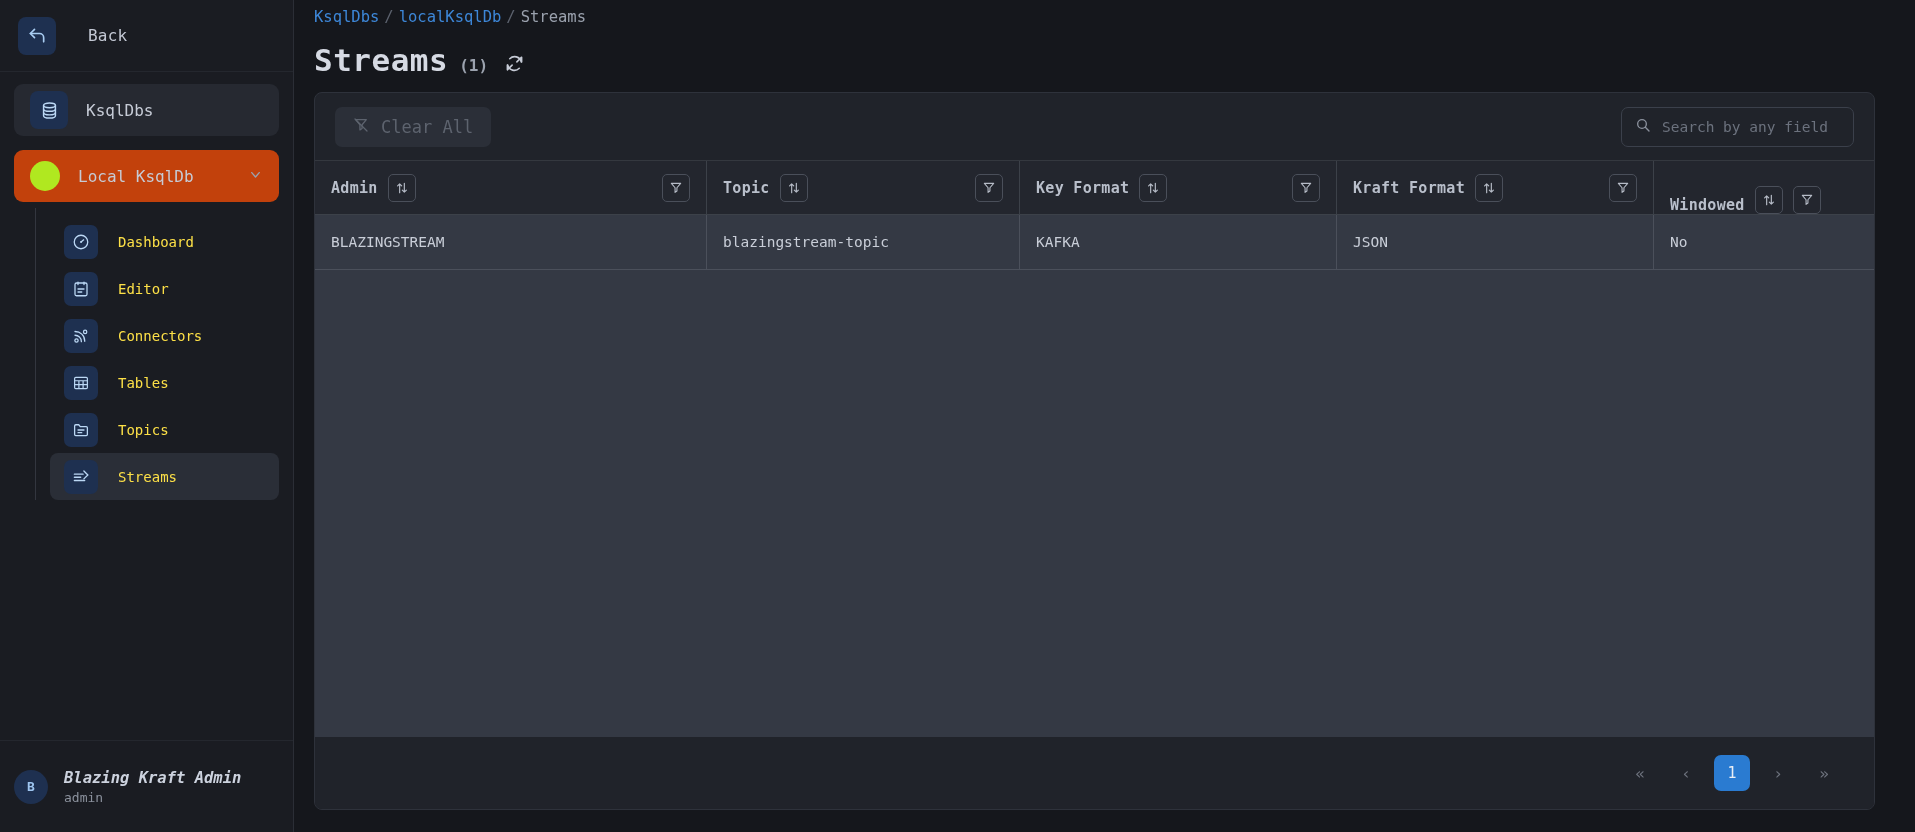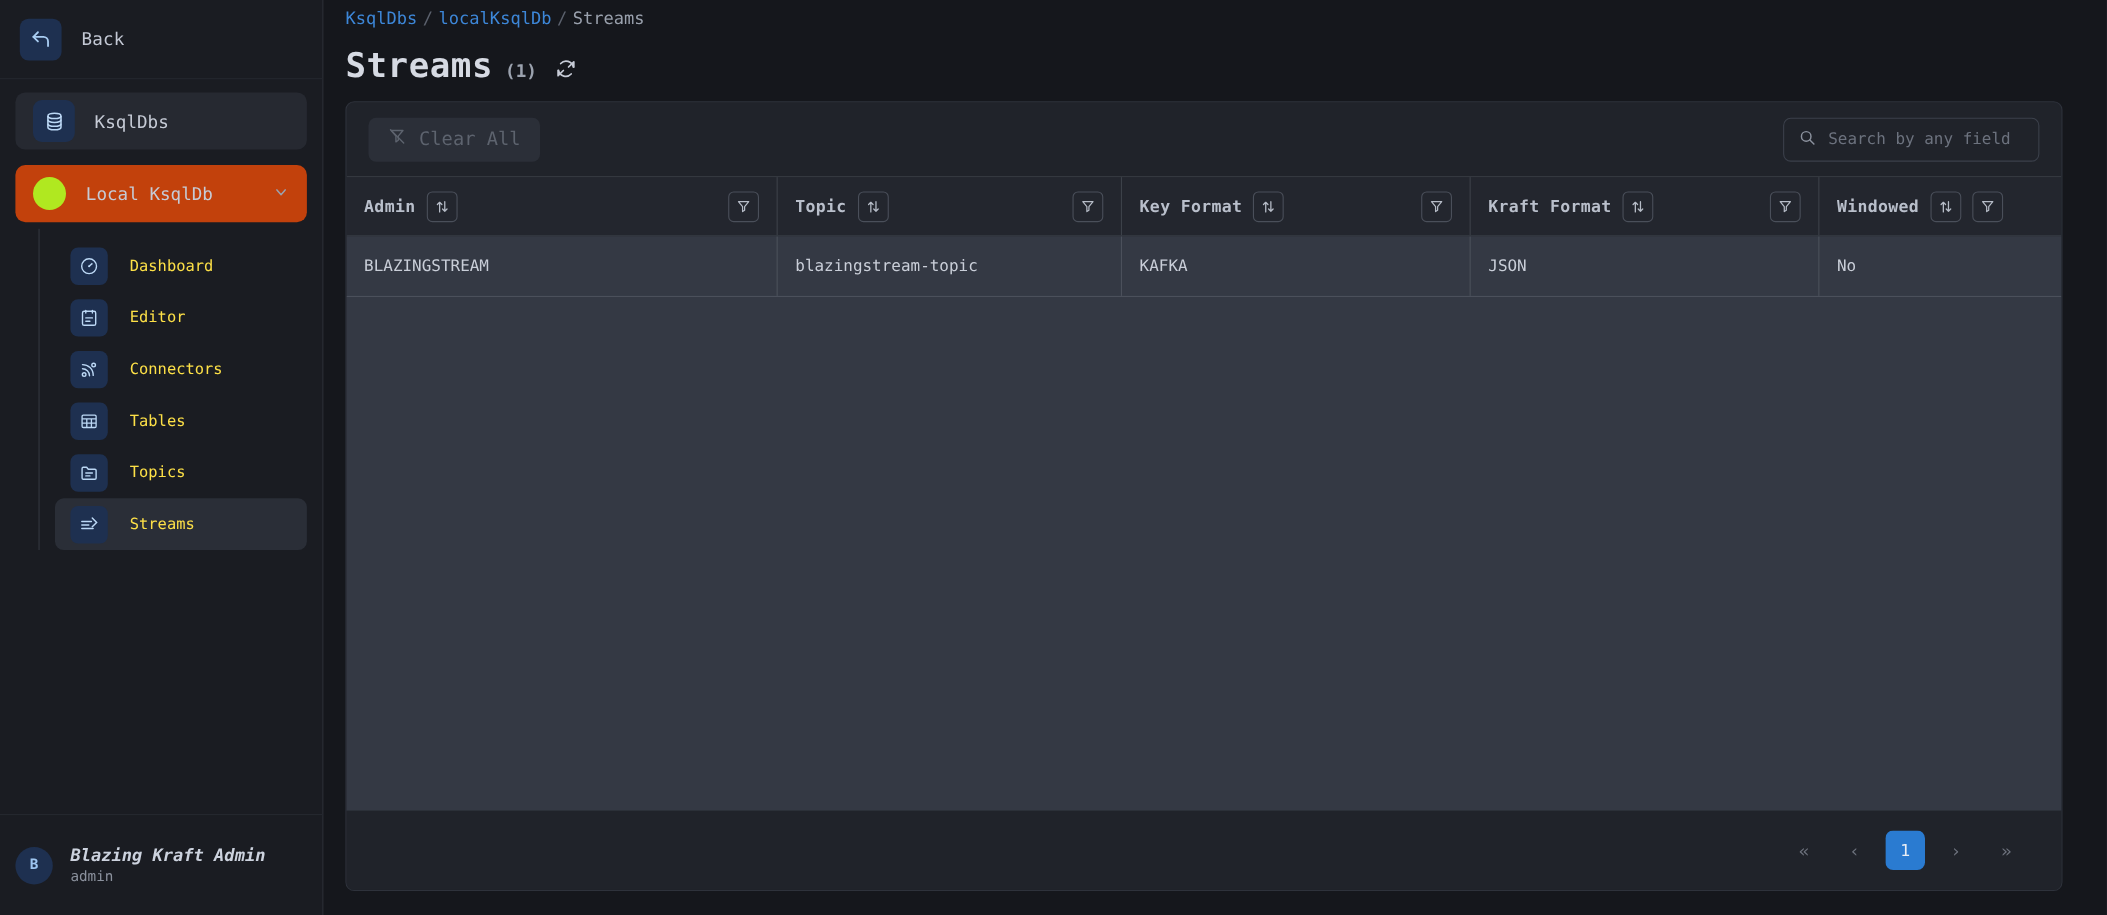--- a/index.html
+++ b/index.html
@@ -15,21 +15,21 @@
   .sidebar {
     width: 294px; height: 832px;
     background: #1a1c22;
     border-right: 1px solid #2b2e36;
     display: flex; flex-direction: column;
     flex: 0 0 294px;
     position: relative;
   }
   .back-row {
     height: 72px; display: flex; align-items: center;
-    padding: 12px 18px; gap: 18px;
+    padding: 12px 18px; gap: 32px;
     border-bottom: 1px solid #24272e;
   }
   .icon-tile {
     width: 38px; height: 38px; border-radius: 8px;
     background: #1e3050; display: flex; align-items: center;
     justify-content: center; flex: 0 0 38px;
   }
   .icon-tile svg { display: block; }
   .back-label { color: #c3c8d4; font-size: 16px; letter-spacing: .2px; }
 
@@ -130,21 +130,21 @@
   .thead {
     display: flex; background: #23262e;
     border-top: 1px solid #34383f; border-bottom: 1px solid #3c4149;
     flex: 0 0 55px;
   }
   .th {
     display: flex; align-items: center; padding: 0 16px;
     border-right: 1px solid #3c4149; min-width: 0;
     gap: 10px;
   }
-  .th:last-child { border-right: none; }
+  .th:last-child { border-right: none; align-items: flex-end; }
   .th-label {
     color: #b9bfcb; font-size: 15px; font-weight: bold;
     letter-spacing: .3px; white-space: nowrap;
   }
   .th-spacer { flex: 1 1 auto; }
   .hbtn {
     width: 28px; height: 28px; border-radius: 5px;
     border: 1px solid #4a4f5a; display: flex;
     align-items: center; justify-content: center;
     color: #b6bcc7; flex: 0 0 28px; cursor: pointer;

